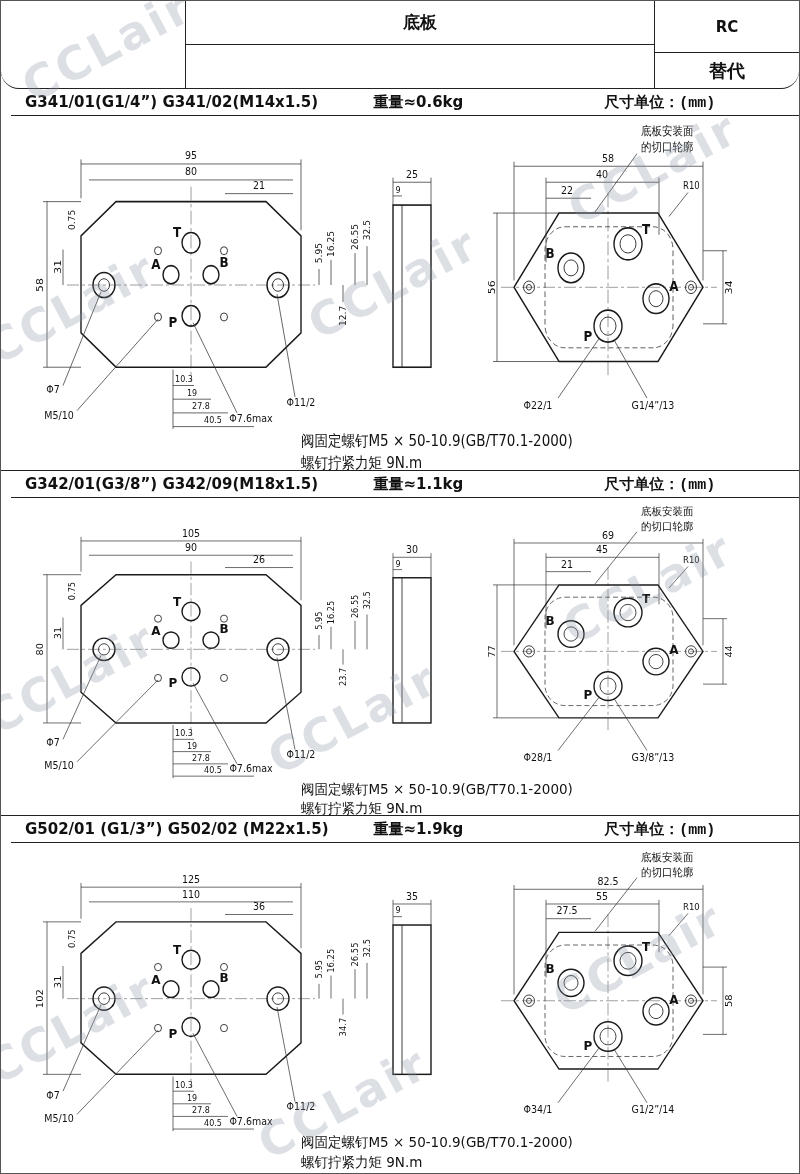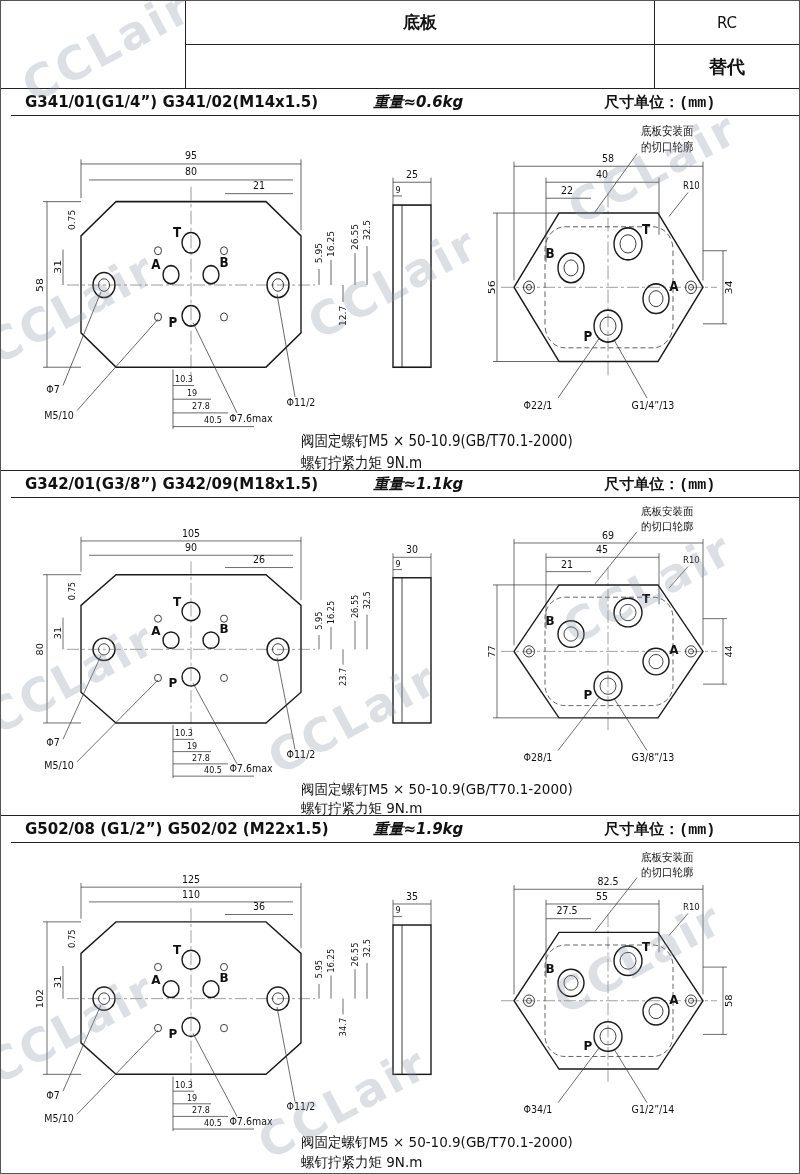--- a/index.html
+++ b/index.html
@@ -1,34 +1,34 @@
 <!DOCTYPE html>
 <html><head>
 <meta charset="utf-8">
 <style>
   * { margin:0; padding:0; box-sizing:border-box; }
   body { background:#fff; font-family:"DejaVu Sans","Liberation Sans",sans-serif; color:#111; }
   .page { position:relative; width:800px; height:1174px; margin:0 auto; background:#fff; border:1px solid #555; overflow:hidden; }
 
   
-  .sheet-header { display:flex; height:88px; border-bottom:1px solid #222; }
+  .sheet-header { display:flex; height:88px; border-bottom:1px solid #222;border-radius:18px; }
   .hc-left { width:185px; border-right:1px solid #222; }
   .hc-mid { flex:1; display:flex; flex-direction:column; }
   .hc-mid-top { height:44px; border-bottom:1px solid #222; display:flex; align-items:center; justify-content:center; font-size:17px; font-weight:bold; }
   .hc-mid-bot { flex:1; }
   .hc-right { width:145px; border-left:1px solid #222; display:flex; flex-direction:column; }
-  .hc-right-top { height:44px; border-bottom:1px solid #222; display:flex; align-items:center; justify-content:center; font-size:15px; font-weight:normal; }
+  .hc-right-top { height:52px; border-bottom:1px solid #222; display:flex; align-items:center; justify-content:center; font-size:15px; font-weight:bold; }
   .hc-right-bot { flex:1; display:flex; align-items:center; justify-content:center; font-size:18px; font-weight:bold; }
 
   
   .sheet-section { border-bottom:1px solid #222; position:relative; }
   .sheet-section:last-child { border-bottom:none; }
   .section-head { display:flex; align-items:center; height:27px; border-bottom:1px solid #222; font-weight:bold; font-size:15px;margin-left:10px; }
   .section-head .model { padding-left:14px; width:46%; }
-  .section-head .weight { width:24%;font-style:italic; }
+  .section-head .weight { width:24%; }
   .section-head .unit { flex:1; text-align:center; padding-right:42px;font-family:Liberation Mono, monospace; }
 
   .drawing-svg { display:block; width:800px; }
   .svg-s1 { height:354px; } .svg-s2 { height:317px; } .svg-s3 { height:326px; }
 
   
   svg text { font-family:"DejaVu Sans",sans-serif; }
   .outline { fill:none; stroke:#1a1a1a; stroke-width:1.4; }
   .thin { fill:none; stroke:#1a1a1a; stroke-width:0.8; }
   .cl { stroke:#666; stroke-width:0.6; stroke-dasharray:12 3 3 3; fill:none; }
@@ -357,21 +357,21 @@
         <text class="dtext" x="537" y="257">Φ28/1</text>
         <text class="dtext" x="652" y="257">G3/8”/13</text>
       </g>
       <text class="note" x="300" y="289">阀固定螺钉M5 × 50-10.9(GB/T70.1-2000)</text>
       <text class="note" x="300" y="308">螺钉拧紧力矩 9N.m</text>
     </svg>
   </section>
 
   <section class="sheet-section">
     <div class="section-head">
-      <span class="model">G502/08 (G1/2”)  G502/02 (M22x1.5)</span>
+      <span class="model">G502/01 (G1/3”)  G502/02 (M22x1.5)</span>
       <span class="weight">重量≈1.9kg</span>
       <span class="unit">尺寸单位：(mm)</span>
     </div>
     <svg class="drawing-svg svg-s3" viewBox="0 0 800 310" preserveAspectRatio="none">
       <g>
         <line class="cl" x1="66" y1="148" x2="314" y2="148"></line>
         <line class="cl" x1="190" y1="62" x2="190" y2="232"></line>
         <polygon class="outline" points="115,75 265,75 300,105 300,190 265,220 115,220 80,190 80,105"></polygon>
         <circle class="outline" cx="103" cy="148" r="11"></circle>
           <circle class="thin" cx="103" cy="148" r="5.5"></circle>

